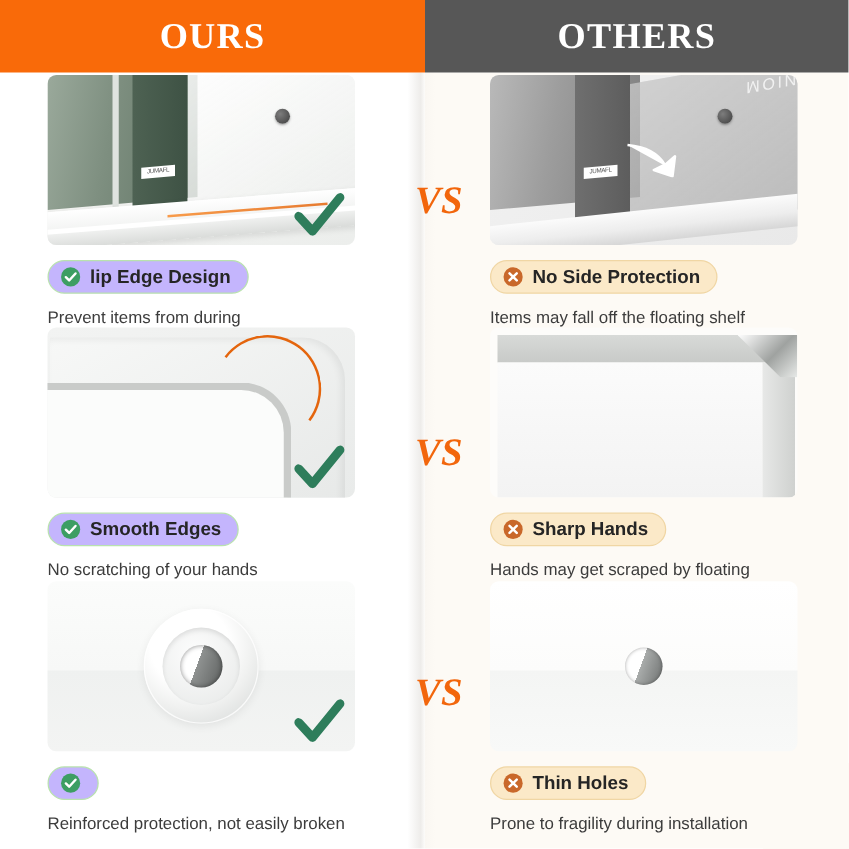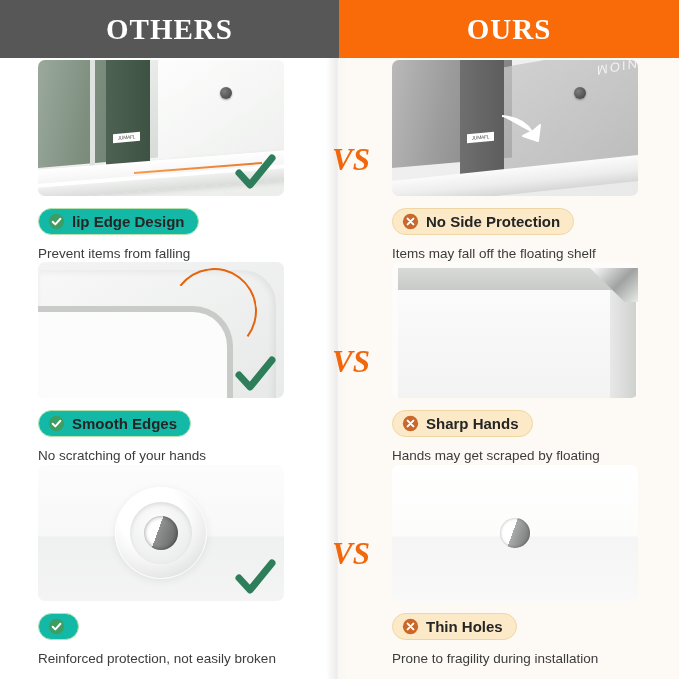--- a/index.html
+++ b/index.html
@@ -315,21 +315,21 @@
     height: 27px;
     padding: 0 13px 0 9px;
     border-radius: 14px;
     font-size: 15px;
     font-weight: bold;
     color: #252525;
     white-space: nowrap;
     margin-top: 12px;
   }
   .badge-good {
-    background: #14b8a6;
+    background: #c4b5fd;
     border: 1px solid #b9e2ae;
   }
   .badge-bad {
     background: #fbe9c8;
     border: 1px solid #f0d6a4;
   }
   .badge-icon { width: 17px; height: 17px; flex: 0 0 17px; }
 
   .caption {
     margin-top: 11px;
@@ -358,22 +358,22 @@
 </head>
 <body>
 
 <div id="page">
 
   <div class="bg-left"></div>
   <div class="bg-right"></div>
   <div class="center-divider"></div>
 
   <div class="header">
+    <div class="header-cell header-ours">OURS</div>
     <div class="header-cell header-others">OTHERS</div>
-    <div class="header-cell header-ours">OURS</div>
   </div>
 
   <div class="row row-1">
 
     <div class="panel panel-left">
       <div class="photo ph-shelf-lip">
         <div class="wall-green"></div>
         <div class="wall-stripe"></div>
         <div class="wall-green2"></div>
         <div class="panel-glass"></div>
@@ -386,21 +386,21 @@
           <path d="M5 21 L16 33 L38 6" fill="none" stroke="#2e7d5b" stroke-width="7" stroke-linecap="round" stroke-linejoin="round"></path>
         </svg>
       </div>
       <div class="badge badge-good">
         <svg class="badge-icon" viewBox="0 0 20 20">
           <circle cx="10" cy="10" r="9" fill="#3d9e63"></circle>
           <path d="M5.5 10.3 L8.6 13.4 L14.6 6.8" fill="none" stroke="#ffffff" stroke-width="2.3" stroke-linecap="round" stroke-linejoin="round"></path>
         </svg>
         <span>lip Edge Design</span>
       </div>
-      <div class="caption">Prevent items from falling</div>
+      <div class="caption">Prevent items from during</div>
     </div>
 
     <div class="panel panel-right">
       <div class="photo ph-no-lip">
         <div class="wall-gray"></div>
         <div class="wall-gray2"></div>
         <div class="panel-glass-gray">
           <div class="brandtext">UNIOM</div>
         </div>
         <div class="screw"></div>

